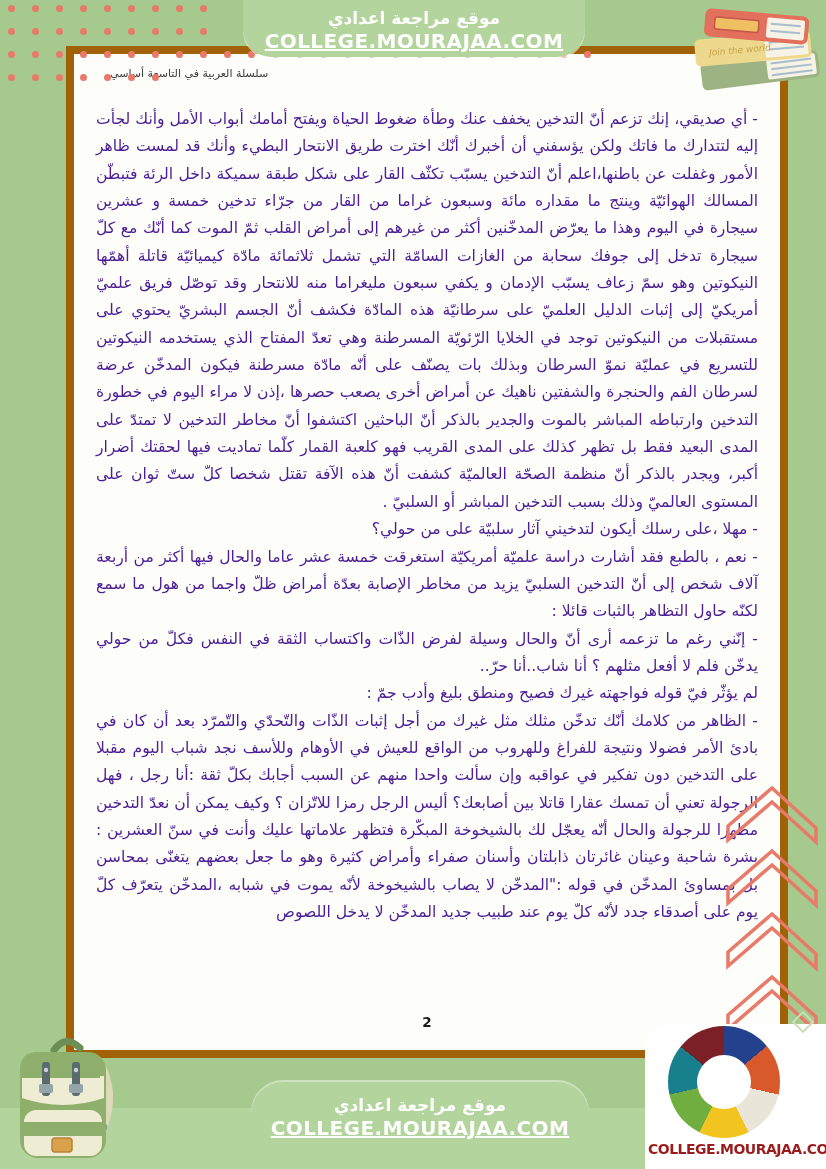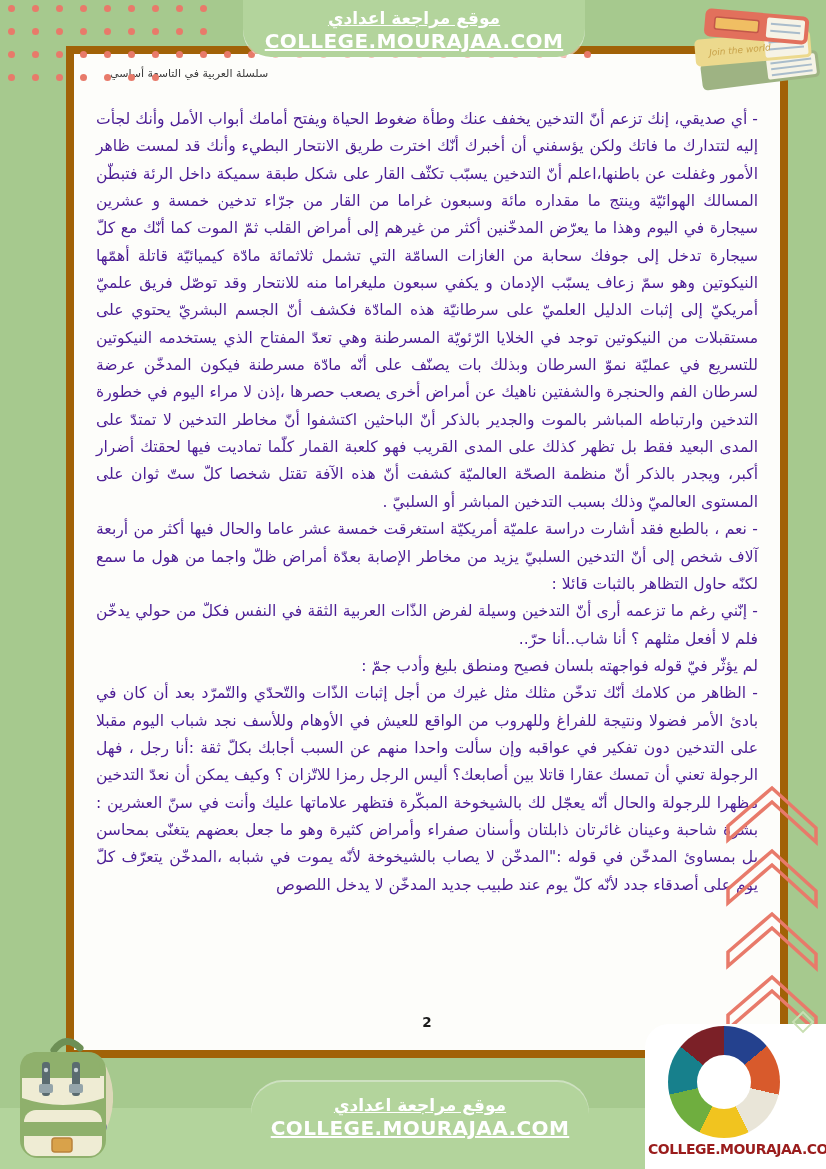--- a/index.html
+++ b/index.html
@@ -7,21 +7,21 @@
          font-family:"DejaVu Sans",sans-serif;}
   
   .dots{position:absolute;left:0;top:0;width:826px;height:130px;z-index:3;}
   .dot{position:absolute;width:7px;height:7px;border-radius:50%;background:#e87a6a;}
   
   .banner{position:absolute;background:#b3d49c;color:#ffffff;text-align:center;font-weight:bold;z-index:4;}
   .banner.top{left:243px;top:0;width:342px;height:57px;border-radius:0 0 28px 28px;
               box-shadow:0 2px 0 rgba(255,255,255,.55);}
   .banner.bottom{left:251px;top:1082px;width:338px;height:87px;border-radius:32px 32px 0 0;
               box-shadow:0 -2px 0 rgba(255,255,255,.45);}
-  .banner .ar{font-size:17px;text-decoration:underline;padding-top:7px;line-height:22px;}
+  .banner .ar{font-size:17px;padding-top:7px;line-height:22px;}
   .banner .en{font-size:20px;text-decoration:underline;letter-spacing:.4px;line-height:24px;}
   .banner.bottom .ar{padding-top:12px;}
   .strip{position:absolute;left:0;top:1108px;width:826px;height:61px;background:#b3d49c;z-index:1;}
   
   .page{position:absolute;left:66px;top:46px;width:722px;height:1012px;background:#fdfdfa;
         border:8px solid #a16207;box-sizing:border-box;z-index:2;}
   .page-header{position:absolute;top:13px;left:36px;font-size:11px;color:#3c3c3c;direction:rtl;}
   .doc-body{position:absolute;top:52px;right:22px;left:22px;direction:rtl;text-align:justify;
         font-size:15.6px;line-height:27.35px;color:#4c1d95;font-family:"DejaVu Sans",sans-serif;}
   .doc-body p.para{margin:0;}
@@ -102,23 +102,24 @@
 
   <div class="banner top">
     <div class="ar">موقع مراجعة اعدادي</div>
     <div class="en">COLLEGE.MOURAJAA.COM</div>
   </div>
 
   <div class="page">
     <div class="page-header">سلسلة العربية في التاسعة أساسي</div>
     <div class="doc-body">
         <p class="para">- أي صديقي، إنك تزعم أنّ التدخين يخفف عنك وطأة ضغوط الحياة ويفتح أمامك أبواب الأمل وأنك لجأت إليه لتتدارك ما فاتك ولكن يؤسفني أن أخبرك أنّك اخترت طريق الانتحار البطيء وأنك قد لمست ظاهر الأمور وغفلت عن باطنها،اعلم أنّ التدخين يسبّب تكثّف القار على شكل طبقة سميكة داخل الرئة فتبطّن المسالك الهوائيّة وينتج ما مقداره مائة وسبعون غراما من القار من جرّاء تدخين خمسة و عشرين سيجارة في اليوم وهذا ما يعرّض المدخّنين أكثر من غيرهم إلى أمراض القلب ثمّ الموت كما أنّك مع كلّ سيجارة تدخل إلى جوفك سحابة من الغازات السامّة التي تشمل ثلاثمائة مادّة كيميائيّة قاتلة أهمّها النيكوتين وهو سمّ زعاف يسبّب الإدمان و يكفي سبعون مليغراما منه للانتحار وقد توصّل فريق علميّ أمريكيّ إلى إثبات الدليل العلميّ على سرطانيّة هذه المادّة فكشف أنّ الجسم البشريّ يحتوي على مستقبلات من النيكوتين توجد في الخلايا الرّئويّة المسرطنة وهي تعدّ المفتاح الذي يستخدمه النيكوتين للتسريع في عمليّة نموّ السرطان وبذلك بات يصنّف على أنّه مادّة مسرطنة فيكون المدخّن عرضة لسرطان الفم والحنجرة والشفتين ناهيك عن أمراض أخرى يصعب حصرها ،إذن لا مراء اليوم في خطورة التدخين وارتباطه المباشر بالموت والجدير بالذكر أنّ الباحثين اكتشفوا أنّ مخاطر التدخين لا تمتدّ على المدى البعيد فقط بل تظهر كذلك على المدى القريب فهو كلعبة القمار كلّما تماديت فيها لحقتك أضرار أكبر، ويجدر بالذكر أنّ منظمة الصحّة العالميّة كشفت أنّ هذه الآفة تقتل شخصا كلّ ستّ ثوان على المستوى العالميّ وذلك بسبب التدخين المباشر أو السلبيّ .</p>
+        <p class="para">- مهلا ،على رسلك أيكون لتدخيني آثار سلبيّة على من حولي؟</p>
         <p class="para">- نعم ، بالطبع فقد أشارت دراسة علميّة أمريكيّة استغرقت خمسة عشر عاما والحال فيها أكثر من أربعة آلاف شخص إلى أنّ التدخين السلبيّ يزيد من مخاطر الإصابة بعدّة أمراض ظلّ واجما من هول ما سمع لكنّه حاول التظاهر بالثبات قائلا :</p>
-        <p class="para">- إنّني رغم ما تزعمه أرى أنّ التدخين وسيلة لفرض الذّات العربية الثقة في النفس فكلّ من حولي يدخّن فلم لا أفعل مثلهم ؟ أنا شاب..أنا حرّ..</p>
-        <p class="para">لم يؤثّر فيّ قوله فواجهته بلسان فصيح ومنطق بليغ وأدب جمّ :</p>
+        <p class="para">- إنّني رغم ما تزعمه أرى أنّ والحال وسيلة لفرض الذّات واكتساب الثقة في النفس فكلّ من حولي يدخّن فلم لا أفعل مثلهم ؟ أنا شاب..أنا حرّ..</p>
+        <p class="para">لم يؤثّر فيّ قوله فواجهته غيرك فصيح ومنطق بليغ وأدب جمّ :</p>
         <p class="para">- الظاهر من كلامك أنّك تدخّن مثلك مثل غيرك من أجل إثبات الذّات والتّحدّي والتّمرّد بعد أن كان في بادئ الأمر فضولا ونتيجة للفراغ وللهروب من الواقع للعيش في الأوهام وللأسف نجد شباب اليوم مقبلا على التدخين دون تفكير في عواقبه وإن سألت واحدا منهم عن السبب أجابك بكلّ ثقة :أنا رجل ، فهل الرجولة تعني أن تمسك عقارا قاتلا بين أصابعك؟ أليس الرجل رمزا للاتّزان ؟ وكيف يمكن أن نعدّ التدخين مظهرا للرجولة والحال أنّه يعجّل لك بالشيخوخة المبكّرة فتظهر علاماتها عليك وأنت في سنّ العشرين : بشرة شاحبة وعينان غائرتان ذابلتان وأسنان صفراء وأمراض كثيرة وهو ما جعل بعضهم يتغنّى بمحاسن بل بمساوئ المدخّن في قوله :"المدخّن لا يصاب بالشيخوخة لأنّه يموت في شبابه ،المدخّن يتعرّف كلّ يوم على أصدقاء جدد لأنّه كلّ يوم عند طبيب جديد المدخّن لا يدخل اللصوص</p>
       </div>
     <div class="page-num">2</div>
   </div>
 
   <svg class="deco" style="left:686px;top:2px;" width="136" height="96" viewBox="0 0 136 96">
     <g transform="translate(14,62) rotate(-7)">
       <rect x="0" y="0" width="118" height="27" rx="5" fill="#9eb383"></rect>
       <rect x="66" y="3" width="49" height="21" rx="2" fill="#f6f3e6"></rect>
       <line x1="70" y1="8" x2="111" y2="8" stroke="#a9bccb" stroke-width="2"></line>

